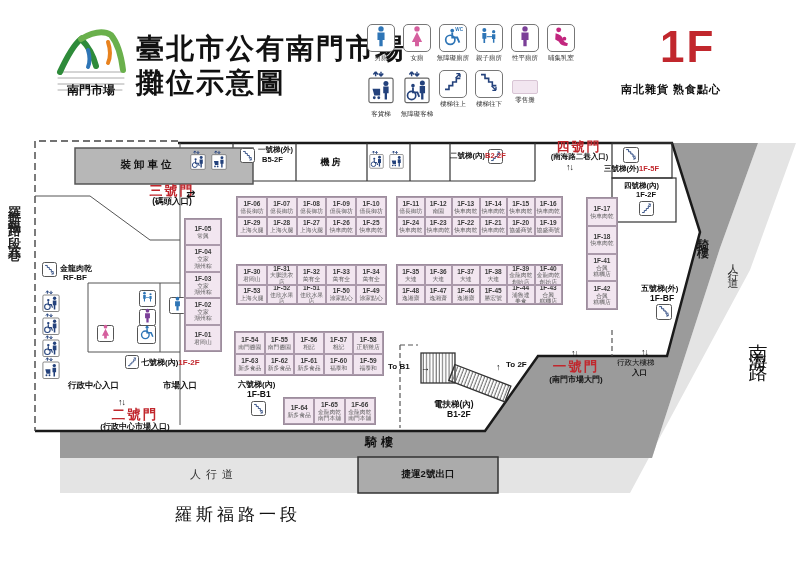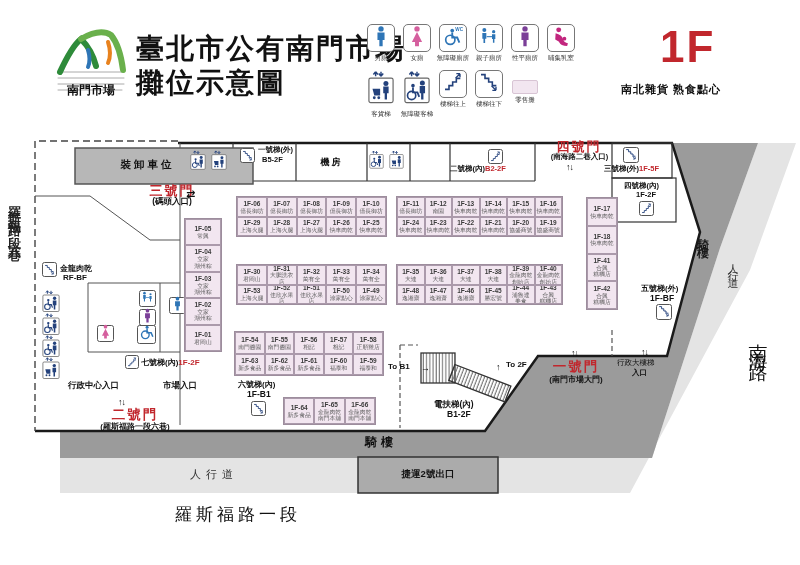--- a/index.html
+++ b/index.html
@@ -252,21 +252,21 @@
   </div>
 <div class="slabel" style="left:258px;top:145px">一號梯(外)</div>
 <div class="slabel red" style="left:262px;top:155px">B5-2F</div>
 
 <div class="mini" style="left:488px;top:149px;width:15px;height:15px">
     <span><svg viewBox="0 0 30 30">
         <path d="M3 26 h6 v-5.5 h5.5 v-5.5 h5.5 v-5.5 h6" fill="none" stroke="#24427c" stroke-width="2.4"></path>
         <path d="M19 9 l6.5 -6.5 M25.5 2.5 h-5.5 M25.5 2.5 v5.5" fill="none" stroke="#24427c" stroke-width="2"></path>
       </svg></span>
   </div>
-<div class="slabel" style="left:450px;top:164px">
+<div class="slabel" style="left:450px;top:151px">
   <span>二號梯(內)</span><span class="red">B2-2F</span>
 </div>
 
 <div class="gate-name" style="left:545px;top:138px;width:68px">四號門</div>
 <div class="gate-sub" style="left:532px;top:152px;width:95px">(南海路二巷入口)</div>
 <div class="arrows" style="left:566px;top:162px">↑↓</div>
 
 <div class="mini" style="left:623px;top:147px;width:16px;height:16px">
     <span><svg viewBox="0 0 30 30">
         <path d="M3 4 h6 v5.5 h5.5 v5.5 h5.5 v5.5 h6" fill="none" stroke="#24427c" stroke-width="2.4"></path>
@@ -381,21 +381,21 @@
   </div>
 <div class="slabel" style="left:141px;top:357px;font-size:8px">
   <span>七號梯(內)</span><span class="red">1F-2F</span>
 </div>
 
 <div class="entr" style="left:68px;top:380px">行政中心入口</div>
 <div class="entr" style="left:163px;top:380px">市場入口</div>
 
 <div class="arrows" style="left:118px;top:397px">↑↓</div>
 <div class="gate-name" style="left:103px;top:406px;width:64px;font-size:13.5px">二號門</div>
-<div class="gate-sub" style="left:88px;top:421px;width:94px;font-size:8px">(羅斯福路一段六巷)</div>
+<div class="gate-sub" style="left:88px;top:421px;width:94px;font-size:8px">(行政中心市場入口)</div>
 
 <div class="slabel" style="left:238px;top:379px;font-size:8px">六號梯(內)</div>
 <div class="slabel red" style="left:247px;top:389px;font-size:8.5px">1F-B1</div>
 <div class="mini" style="left:251px;top:401px;width:15px;height:15px">
     <span><svg viewBox="0 0 30 30">
         <path d="M3 4 h6 v5.5 h5.5 v5.5 h5.5 v5.5 h6" fill="none" stroke="#24427c" stroke-width="2.4"></path>
         <path d="M19 21 l6.5 6.5 M25.5 27.5 h-5.5 M25.5 27.5 v-5.5" fill="none" stroke="#24427c" stroke-width="2"></path>
       </svg></span>
   </div>
 

